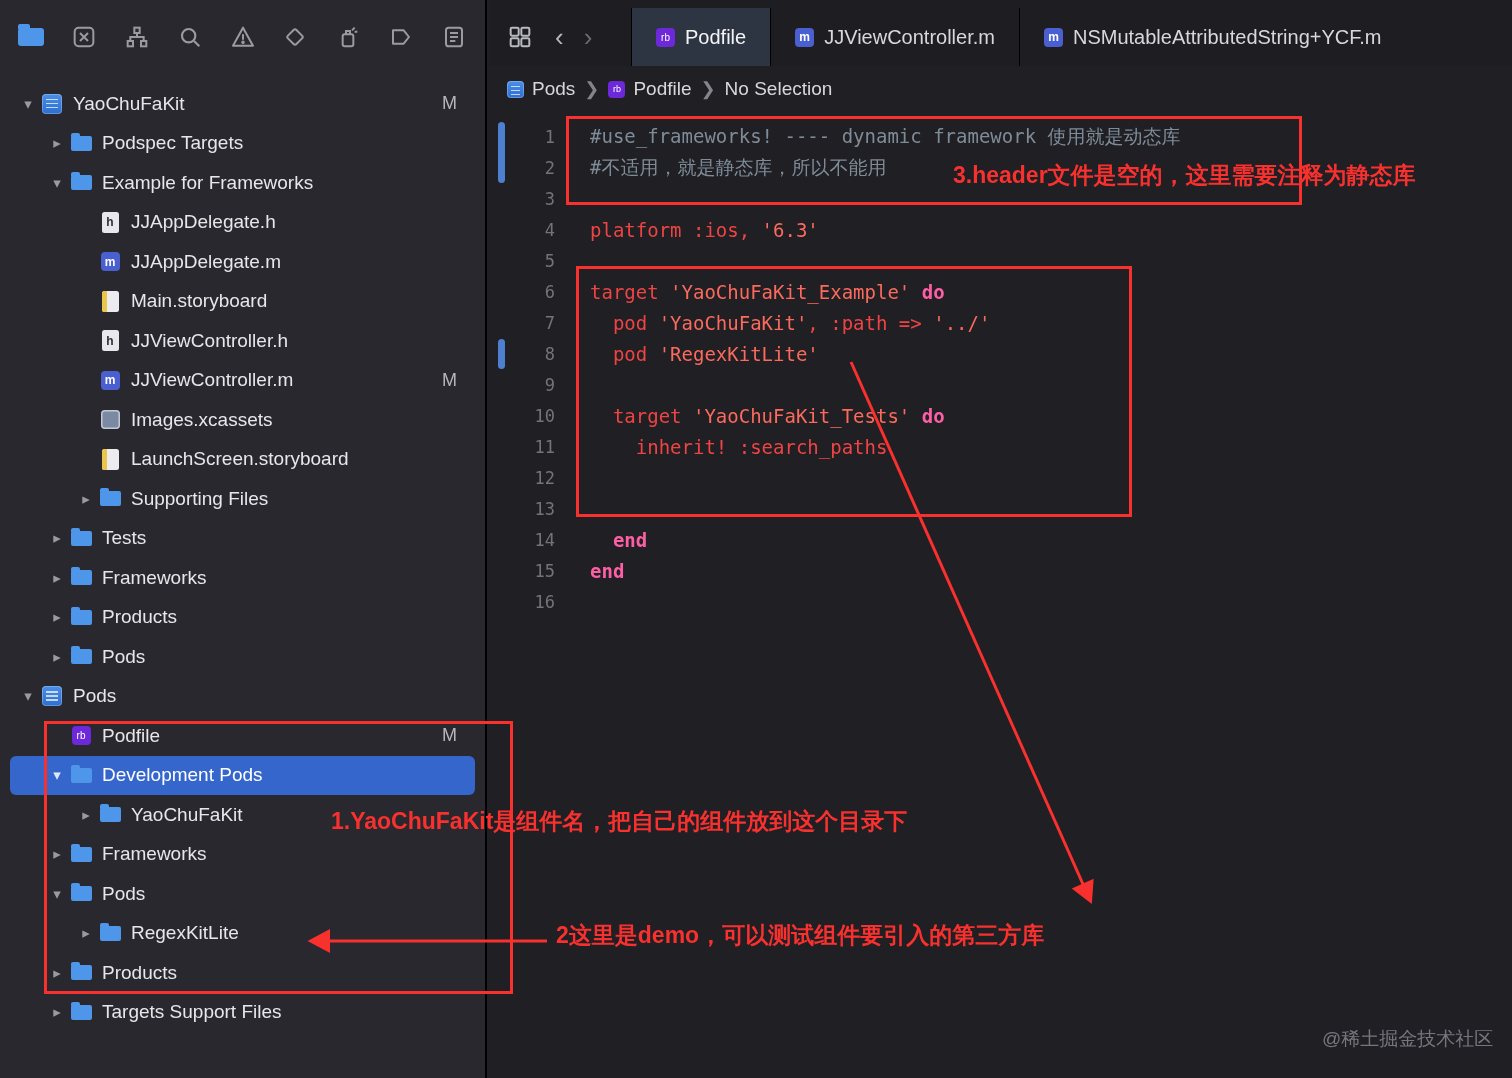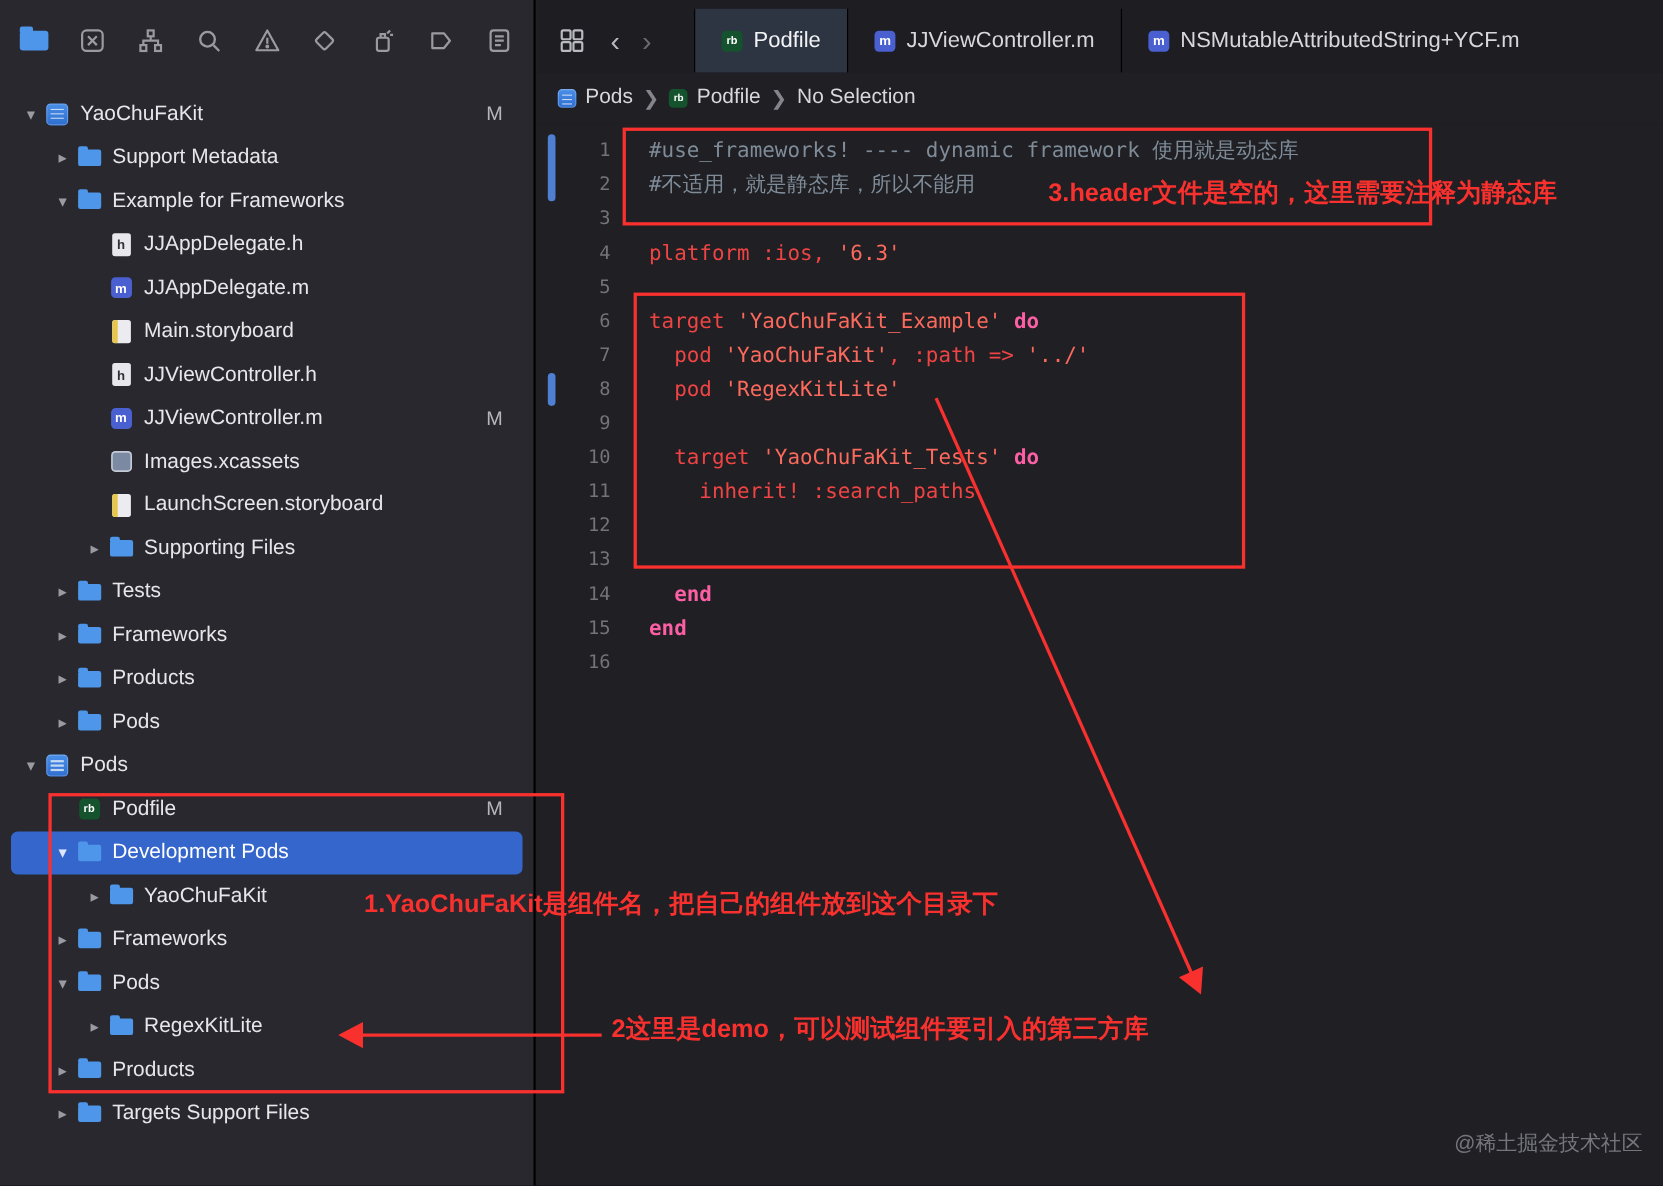--- a/index.html
+++ b/index.html
@@ -29,21 +29,21 @@
   .tree-row.selected .disclosure { color:#dfe7fb; }
   .tree-icon { width:24px; flex:0 0 24px; display:flex; align-items:center; justify-content:center; margin-right:9px; }
   .badge { margin-left:auto; margin-right:28px; color:#b5b5bc; font-size:18px; }
   
   .ic-folder { position:relative; width:21px; height:15px; background:#4e96e9; border-radius:2px; }
   .ic-folder::before { content:""; position:absolute; top:-3px; left:0; width:9px; height:4px; background:#4e96e9; border-radius:2px 2px 0 0; }
   .ic-app { width:20px; height:20px; border-radius:4px; background:linear-gradient(180deg,#4a8fe8,#2e6ed0); box-shadow:inset 0 0 0 1px rgba(255,255,255,.25); position:relative; }
   .ic-app::after { content:""; position:absolute; left:4px; right:4px; top:5px; height:1.5px; background:rgba(255,255,255,.7); box-shadow:0 4px 0 rgba(255,255,255,.7), 0 8px 0 rgba(255,255,255,.7); }
   .ic-page { width:17px; height:21px; background:#e7e7ec; border-radius:2.5px; display:flex; align-items:center; justify-content:center; font-size:12px; font-weight:bold; color:#2f2f36; }
   .ic-m { width:19px; height:19px; background:#4a5fd0; border-radius:4px; display:flex; align-items:center; justify-content:center; font-size:12px; font-weight:bold; color:#fff; }
-  .ic-rb { width:19px; height:19px; background:#14532d; border-radius:4px; display:flex; align-items:center; justify-content:center; font-size:10px; font-weight:bold; color:#fff; }
+  .ic-rb { width:19px; height:19px; background:#6d28d9; border-radius:4px; display:flex; align-items:center; justify-content:center; font-size:10px; font-weight:normal; color:#fff; }
   .ic-storyboard { position:relative; width:17px; height:21px; background:#ececf0; border-radius:2.5px; overflow:hidden; }
   .ic-storyboard::before { content:""; position:absolute; left:0; top:0; bottom:0; width:5px; background:#e8c64a; }
   .ic-xcassets { width:19px; height:19px; border-radius:4px; background:#7b8aa2; box-shadow:inset 0 0 0 1.5px rgba(255,255,255,.55); }
   
   .tab-bar { position:absolute; left:489px; top:0; right:0; height:66px; background:#1d1d22; display:flex; align-items:stretch; padding-top:8px; }
   .tab-controls { display:flex; align-items:center; gap:20px; padding:0 16px; flex:0 0 142px; }
   .tab { display:flex; align-items:center; gap:10px; padding:0 24px; border-left:1px solid #000; color:#d8d8dc; font-size:20px; white-space:nowrap; }
   .tab.active { background:#2d3543; color:#f4f4f6; }
   .tab:last-child { flex:1; }
   .chev { color:#b9b9c0; font-size:26px; line-height:1; }
@@ -134,21 +134,21 @@
             <span class="ic-app"></span>
           </span>
           <span>YaoChuFaKit</span>
           <span class="badge">M</span>
         </div>
         <div class="tree-row" style="padding-left: 45px;">
           <span class="disclosure">▸</span>
           <span class="tree-icon">
             <span class="ic-folder"></span>
           </span>
-          <span>Support Metadata</span>
+          <span>Podspec Targets</span>
         </div>
         <div class="tree-row" style="padding-left: 45px;">
           <span class="disclosure">▾</span>
           <span class="tree-icon">
             <span class="ic-folder"></span>
           </span>
           <span>Example for Frameworks</span>
         </div>
         <div class="tree-row" style="padding-left: 74px;">
           <span class="disclosure"></span>

